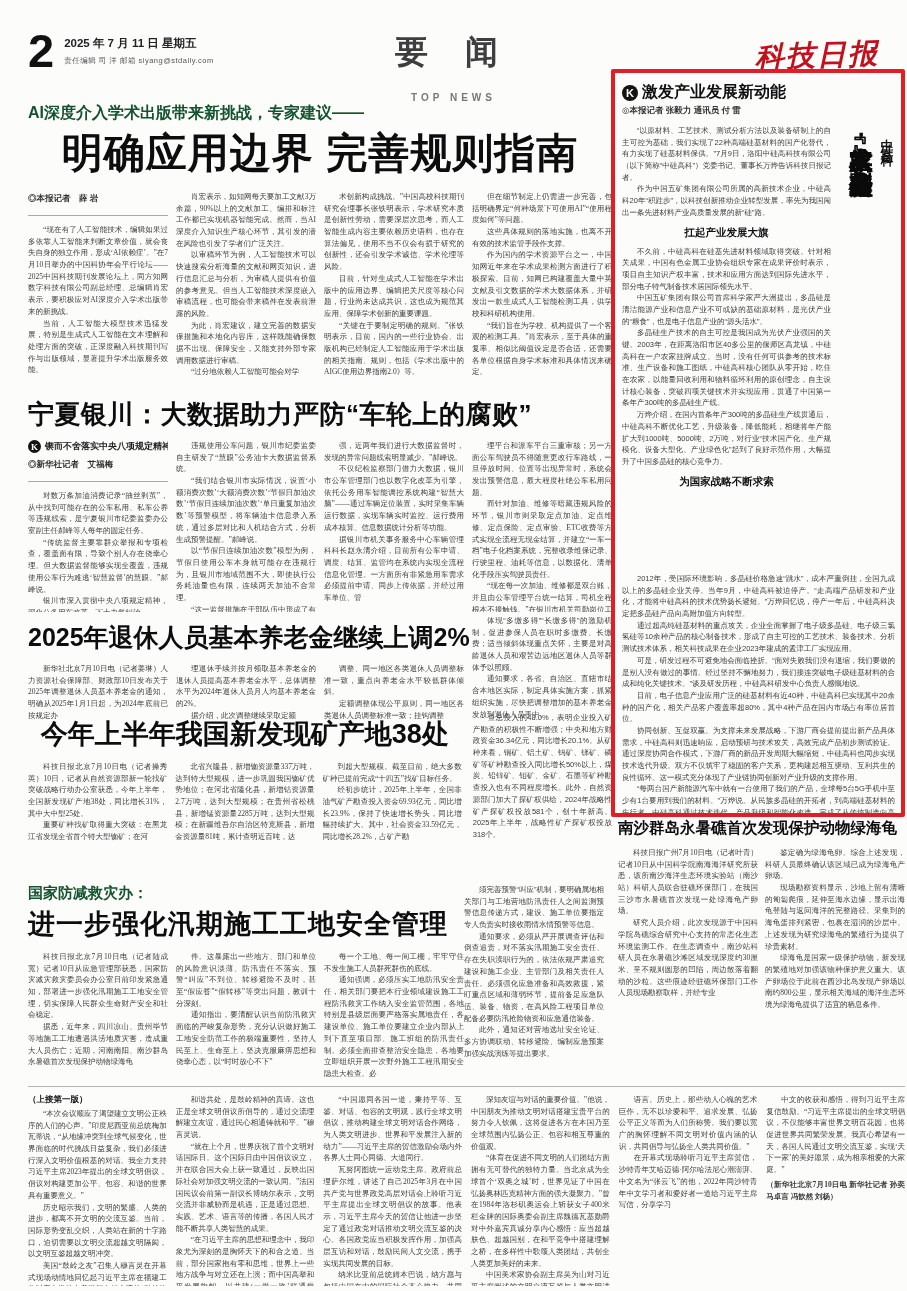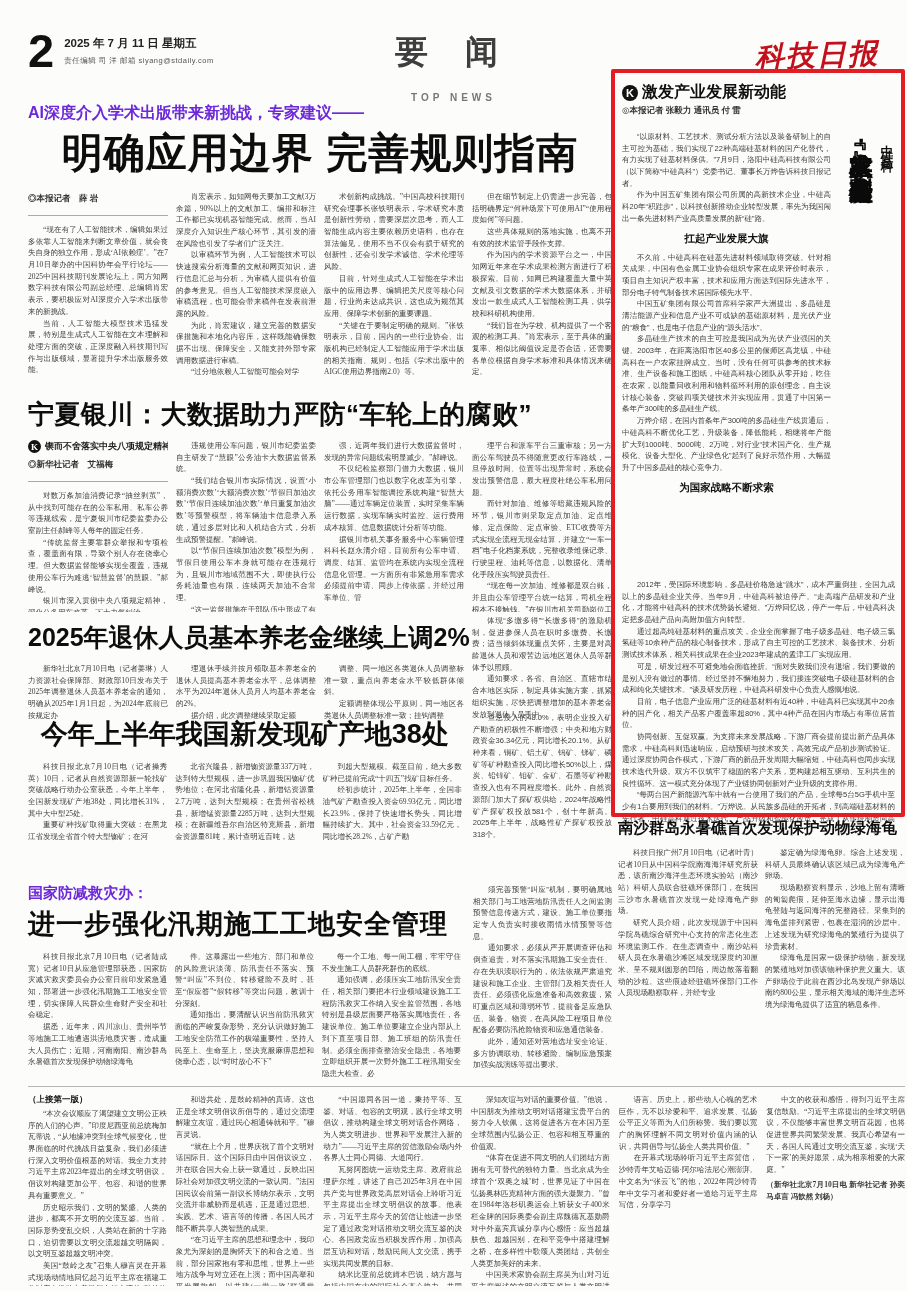--- a/index.html
+++ b/index.html
@@ -14,24 +14,24 @@
   .section-title{font-size:33px;font-weight:900;letter-spacing:14px;color:#3e3e3e;white-space:nowrap;}
   .brand{font-size:29px;font-weight:700;font-style:italic;color:#c2101c;
          font-family:"DejaVu Serif","Liberation Serif",serif;transform:rotate(-2deg);letter-spacing:2px;white-space:nowrap;}
   .hdrule{display:flex;align-items:center;flex-direction:column;}
   .hdrule .seg{flex:1;border-top:2.5px solid #9a9a9a;}
   .topnews{font-size:10px;font-weight:700;letter-spacing:4px;color:#777;margin:0 14px;white-space:nowrap;}
   
   .bt{font-size:7.5px;line-height:1.56;text-align:justify;color:#3c3c3c;overflow:hidden;}
   .bt p{margin:0;text-indent:2em;}
   .hl{font-weight:900;color:#0d0d0d;}
-  .kicker{font-weight:700;color:#6d28d9;}
+  .kicker{font-weight:700;color:#14532d;}
   .byline{font-size:8.5px;font-weight:700;color:#333;border-bottom:1px solid #aaa;
           padding:2px 0 10px;margin-bottom:8px;}
-  .byline.nb{border-bottom:none;padding-bottom:4px;margin-bottom:10px;}
+  .byline.nb{border-bottom:none;padding-bottom:4px;margin-bottom:4px;}
   .cols{display:flex;gap:8px;overflow:hidden;}
   .col{flex:1;overflow:hidden;font-family:Liberation Serif, serif;}
   .kicon{display:inline-flex;align-items:center;justify-content:center;width:13px;height:13px;
          border-radius:50%;background:#131313;color:#fff;font-weight:900;font-size:9px;
          margin-right:4px;vertical-align:-2px;flex:none;}
   .subhead{font-size:10.5px;font-weight:900;text-align:center;margin:7px 0 6px;color:#111;text-indent:0;}
   .contlabel{font-size:8.5px;font-weight:900;color:#111;margin-bottom:2px;}
   .attrib p{font-weight:700;}
   
   .redframe{border:4px solid #e21d23;border-radius:2px;pointer-events:none;z-index:6;}
@@ -169,21 +169,21 @@
             <p>到超大型规模。截至目前，绝大多数矿种已提前完成“十四五”找矿目标任务。</p>
             <p>经初步统计，2025年上半年，全国非油气矿产勘查投入资金69.93亿元，同比增长23.9%，保持了快速增长势头，同比增幅持续扩大。其中，社会资金33.59亿元，同比增长28.2%，占矿产勘</p>
           </div>
       </div>
     </div>
     <div class="bt" style="width:140px;height:136px">
         <p>查总投入的48.0%，表明企业投入矿产勘查的积极性不断增强；中央和地方财政资金36.34亿元，同比增长20.1%。从矿种来看，铜矿、铝土矿、钨矿、锑矿、磷矿等矿种勘查投入同比增长50%以上，煤炭、铅锌矿、钼矿、金矿、石墨等矿种勘查投入也有不同程度增长。此外，自然资源部门加大了探矿权供给，2024年战略性矿产探矿权投放581个，创十年新高。2025年上半年，战略性矿产探矿权投放318个。</p>
       </div>
   </div>
 
-  <div class="abs" style="left:28px;top:884px;width:584px;height:200px;display:flex;gap:12px">
+  <div class="abs" style="left:28px;top:884px;width:584px;height:200px;display:flex;gap:0">
     <div style="width:436px">
       <div class="kicker" style="font-size:15px">国家防减救灾办：</div>
       <div class="hl" style="font-size:27px;white-space:nowrap;margin-top:3px;letter-spacing:1px">进一步强化汛期施工工地安全管理</div>
       <div class="cols" style="margin-top:9px;height:128px">
         <div class="col bt">
             <p>科技日报北京7月10日电（记者陆成宽）记者10日从应急管理部获悉，国家防灾减灾救灾委员会办公室日前印发紧急通知，部署进一步强化汛期施工工地安全管理，切实保障人民群众生命财产安全和社会稳定。</p>
             <p>据悉，近年来，四川凉山、贵州毕节等地施工工地遭遇洪涝地质灾害，造成重大人员伤亡；近期，河南南阳、南沙群岛永暑礁首次发现保护动物绿海龟</p>
           </div>
         <div class="col bt">
             <p>件。这暴露出一些地方、部门和单位的风险意识淡薄、防汛责任不落实、预警“叫应”不到位、转移避险不及时，甚至“假应答”“假转移”等突出问题，教训十分深刻。</p>

